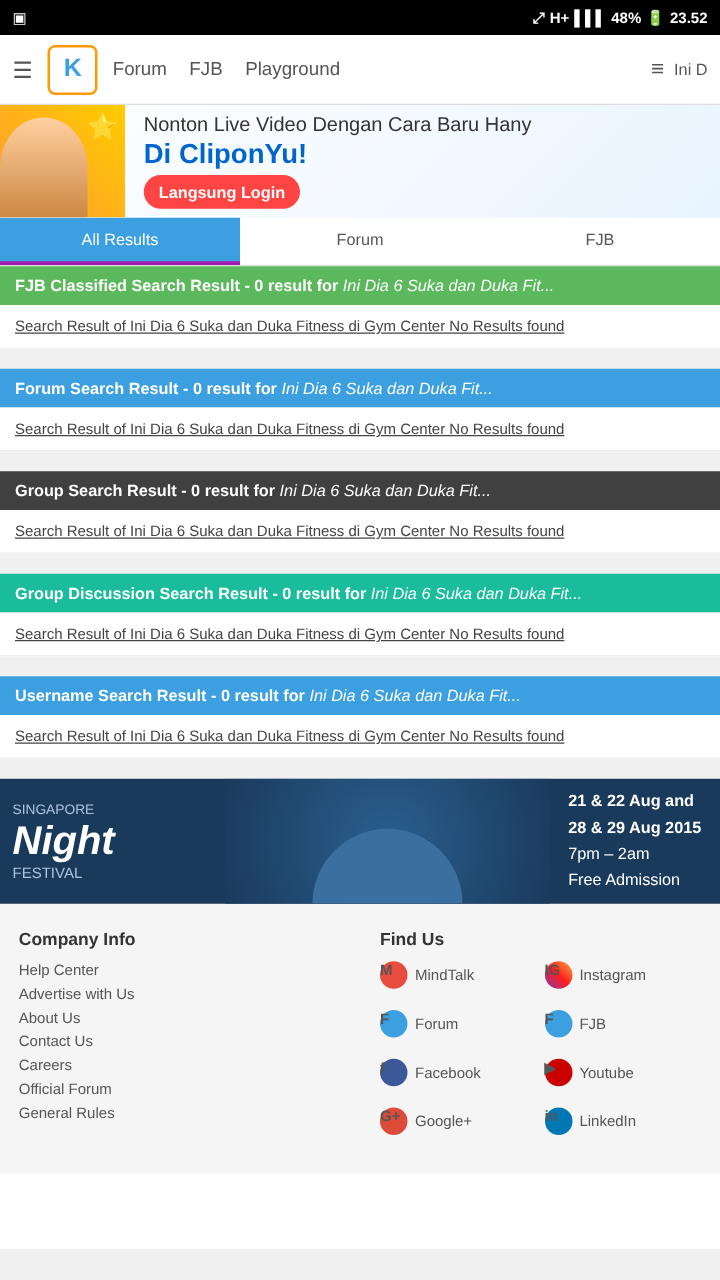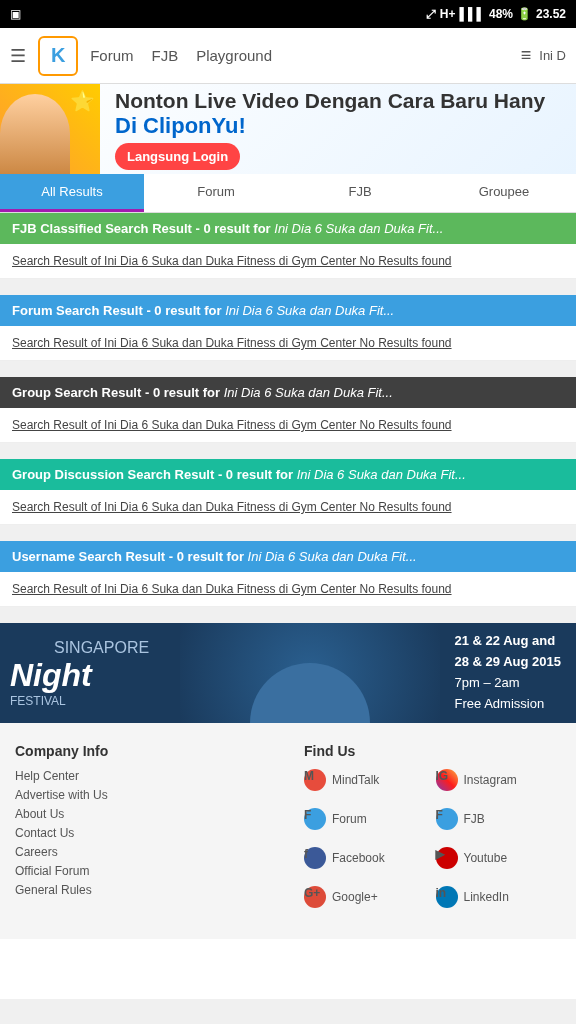--- a/index.html
+++ b/index.html
@@ -63,21 +63,21 @@
       position: absolute; left: 0; bottom: 0;
       width: 70px; height: 80px;
       background: linear-gradient(180deg, #ffd0a0 0%, #cc8844 100%);
       border-radius: 50% 50% 0 0;
     }
     .banner-stars {
       position: absolute; top: 5px; right: 5px;
       color: #ff6600; font-size: 20px;
     }
     .banner-text { flex: 1; padding: 10px 15px; }
-    .banner-text h2 { font-size: 21px; color: #333; font-weight: bold; }
+    .banner-text h2 { font-size: 16px; color: #333; font-weight: normal; }
     .banner-text h1 { font-size: 22px; color: #0066cc; font-weight: bold; }
     .banner-btn {
       background: #ff4444;
       color: #fff;
       border-radius: 20px;
       padding: 6px 12px;
       font-size: 13px;
       font-weight: bold;
       display: inline-block;
       margin-top: 4px;
@@ -132,21 +132,21 @@
       height: 100px;
       display: flex;
       align-items: center;
       overflow: hidden;
       position: relative;
     }
     .ad-banner-left {
       width: 180px;
       padding: 10px;
     }
-    .ad-singapore { color: #aac4e0; font-size: 16px; margin-left: 44px; }
+    .ad-singapore { color: #aac4e0; font-size: 11px; }
     .ad-night { color: #fff; font-size: 32px; font-weight: bold; font-style: italic; }
     .ad-festival { color: #aac4e0; font-size: 12px; }
     .ad-banner-center {
       flex: 1;
       background: radial-gradient(circle at center, #2a5f8f 0%, #1a3a5c 100%);
       height: 100px;
       position: relative;
       overflow: hidden;
     }
     .ad-dome {
@@ -266,21 +266,20 @@
     <h2>Nonton Live Video Dengan Cara Baru Hany</h2>
     <h1>Di CliponYu!</h1>
     <span class="banner-btn">Langsung Login</span>
   </div>
 </div>
 
 <div class="tabs">
   <div class="tab active">All Results</div>
   <div class="tab">Forum</div>
   <div class="tab">FJB</div>
-  <div class="tab">Groupee</div>
 </div>
 
 <div>
 
   <div class="section">
     <div class="section-header green">
       <span>FJB Classified Search Result</span>
       <span>- 0 result for</span>
       <span class="italic">Ini Dia 6 Suka dan Duka Fit...</span>
     </div>

